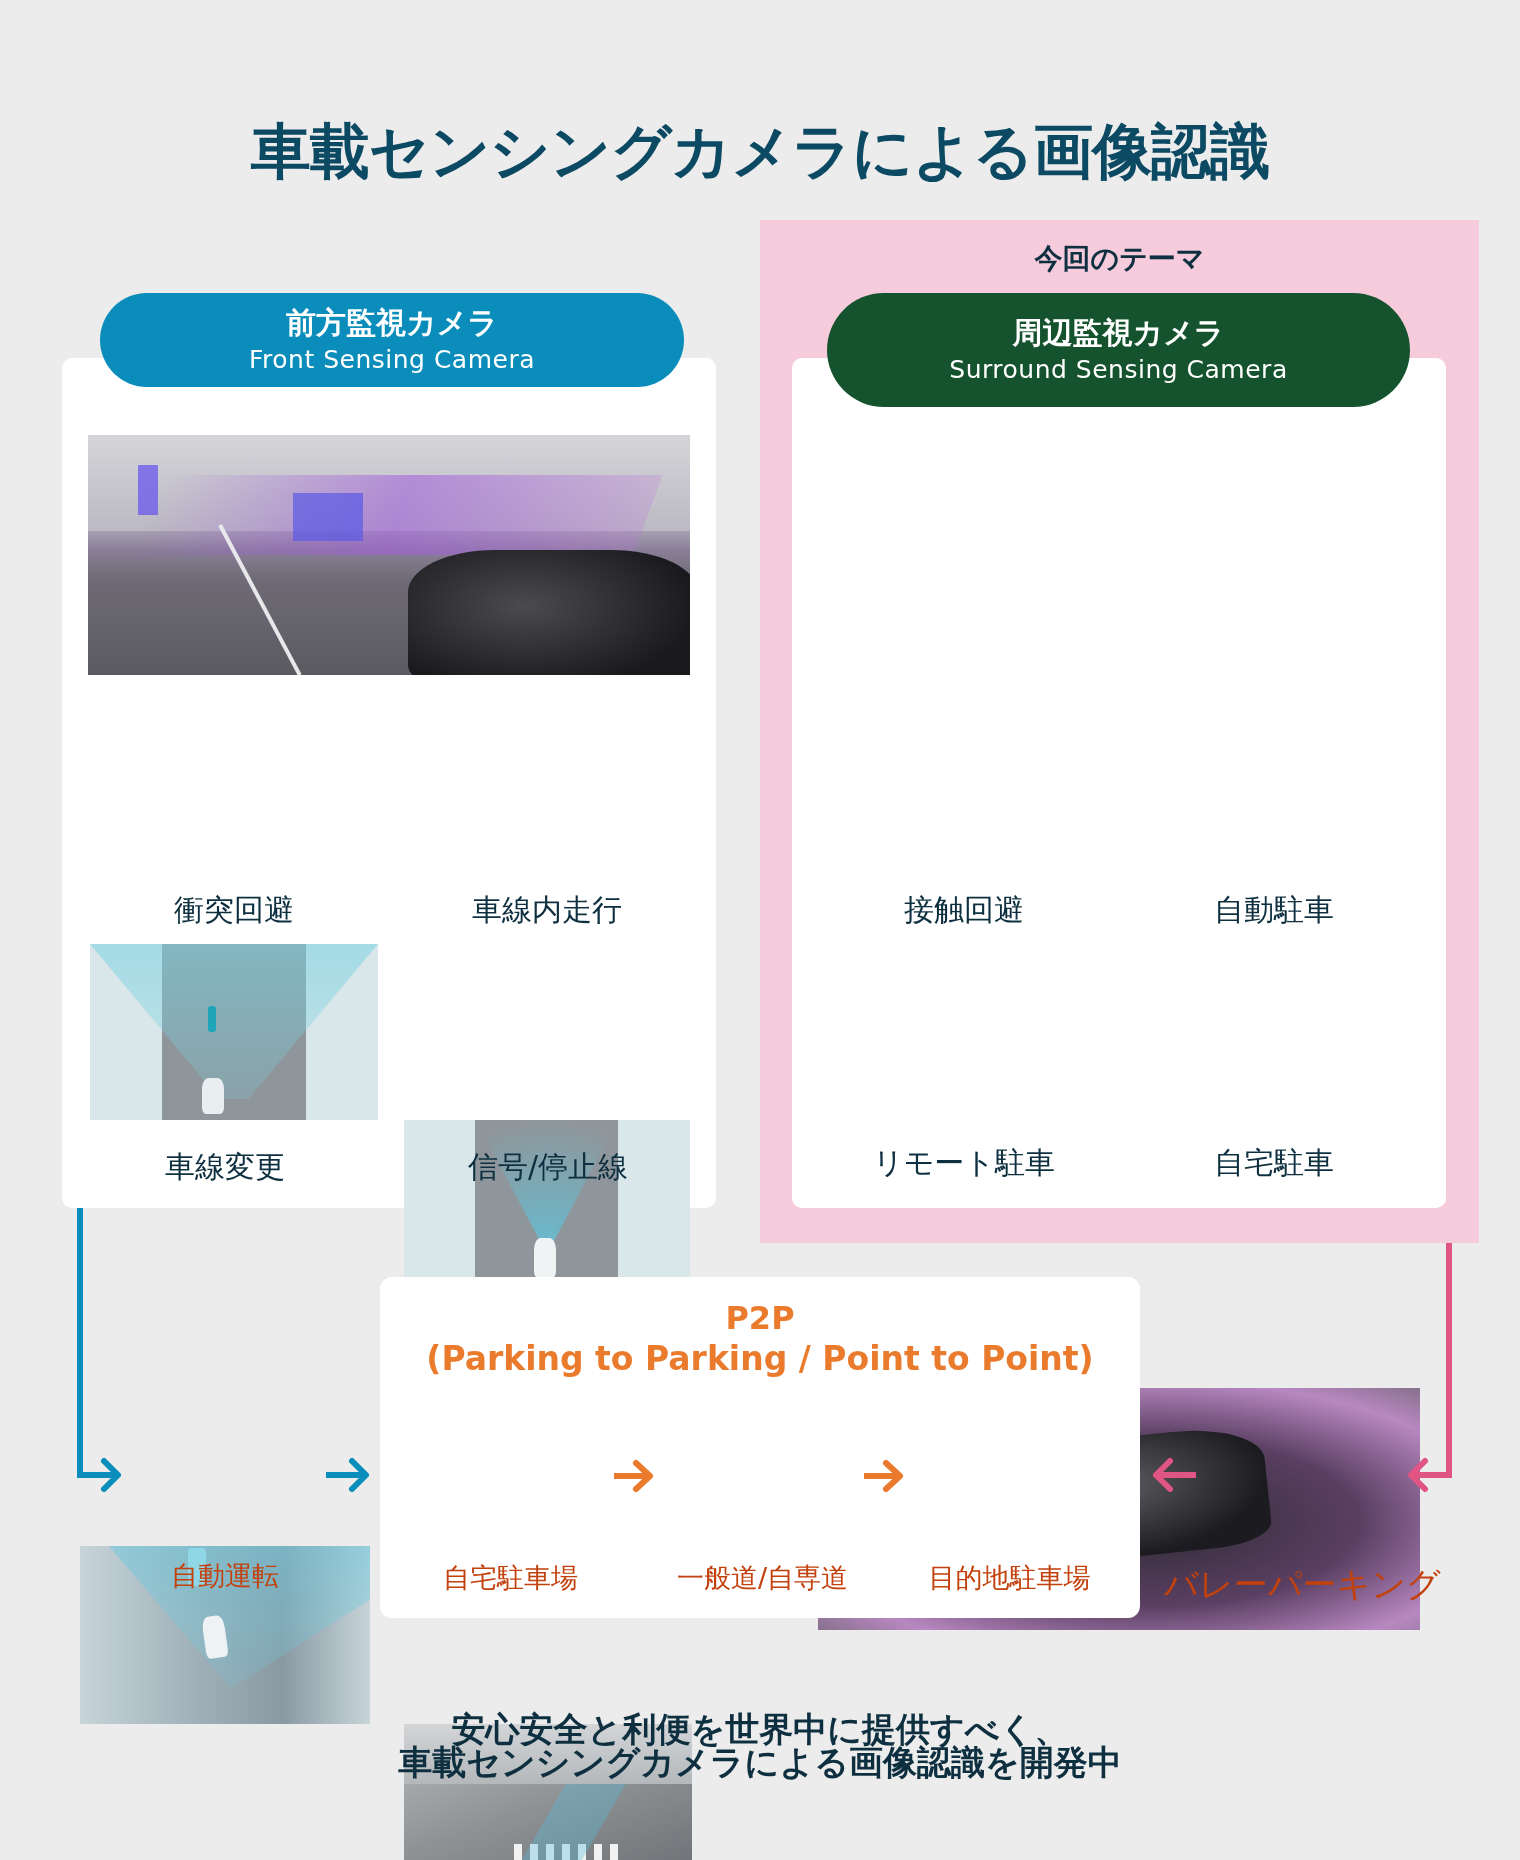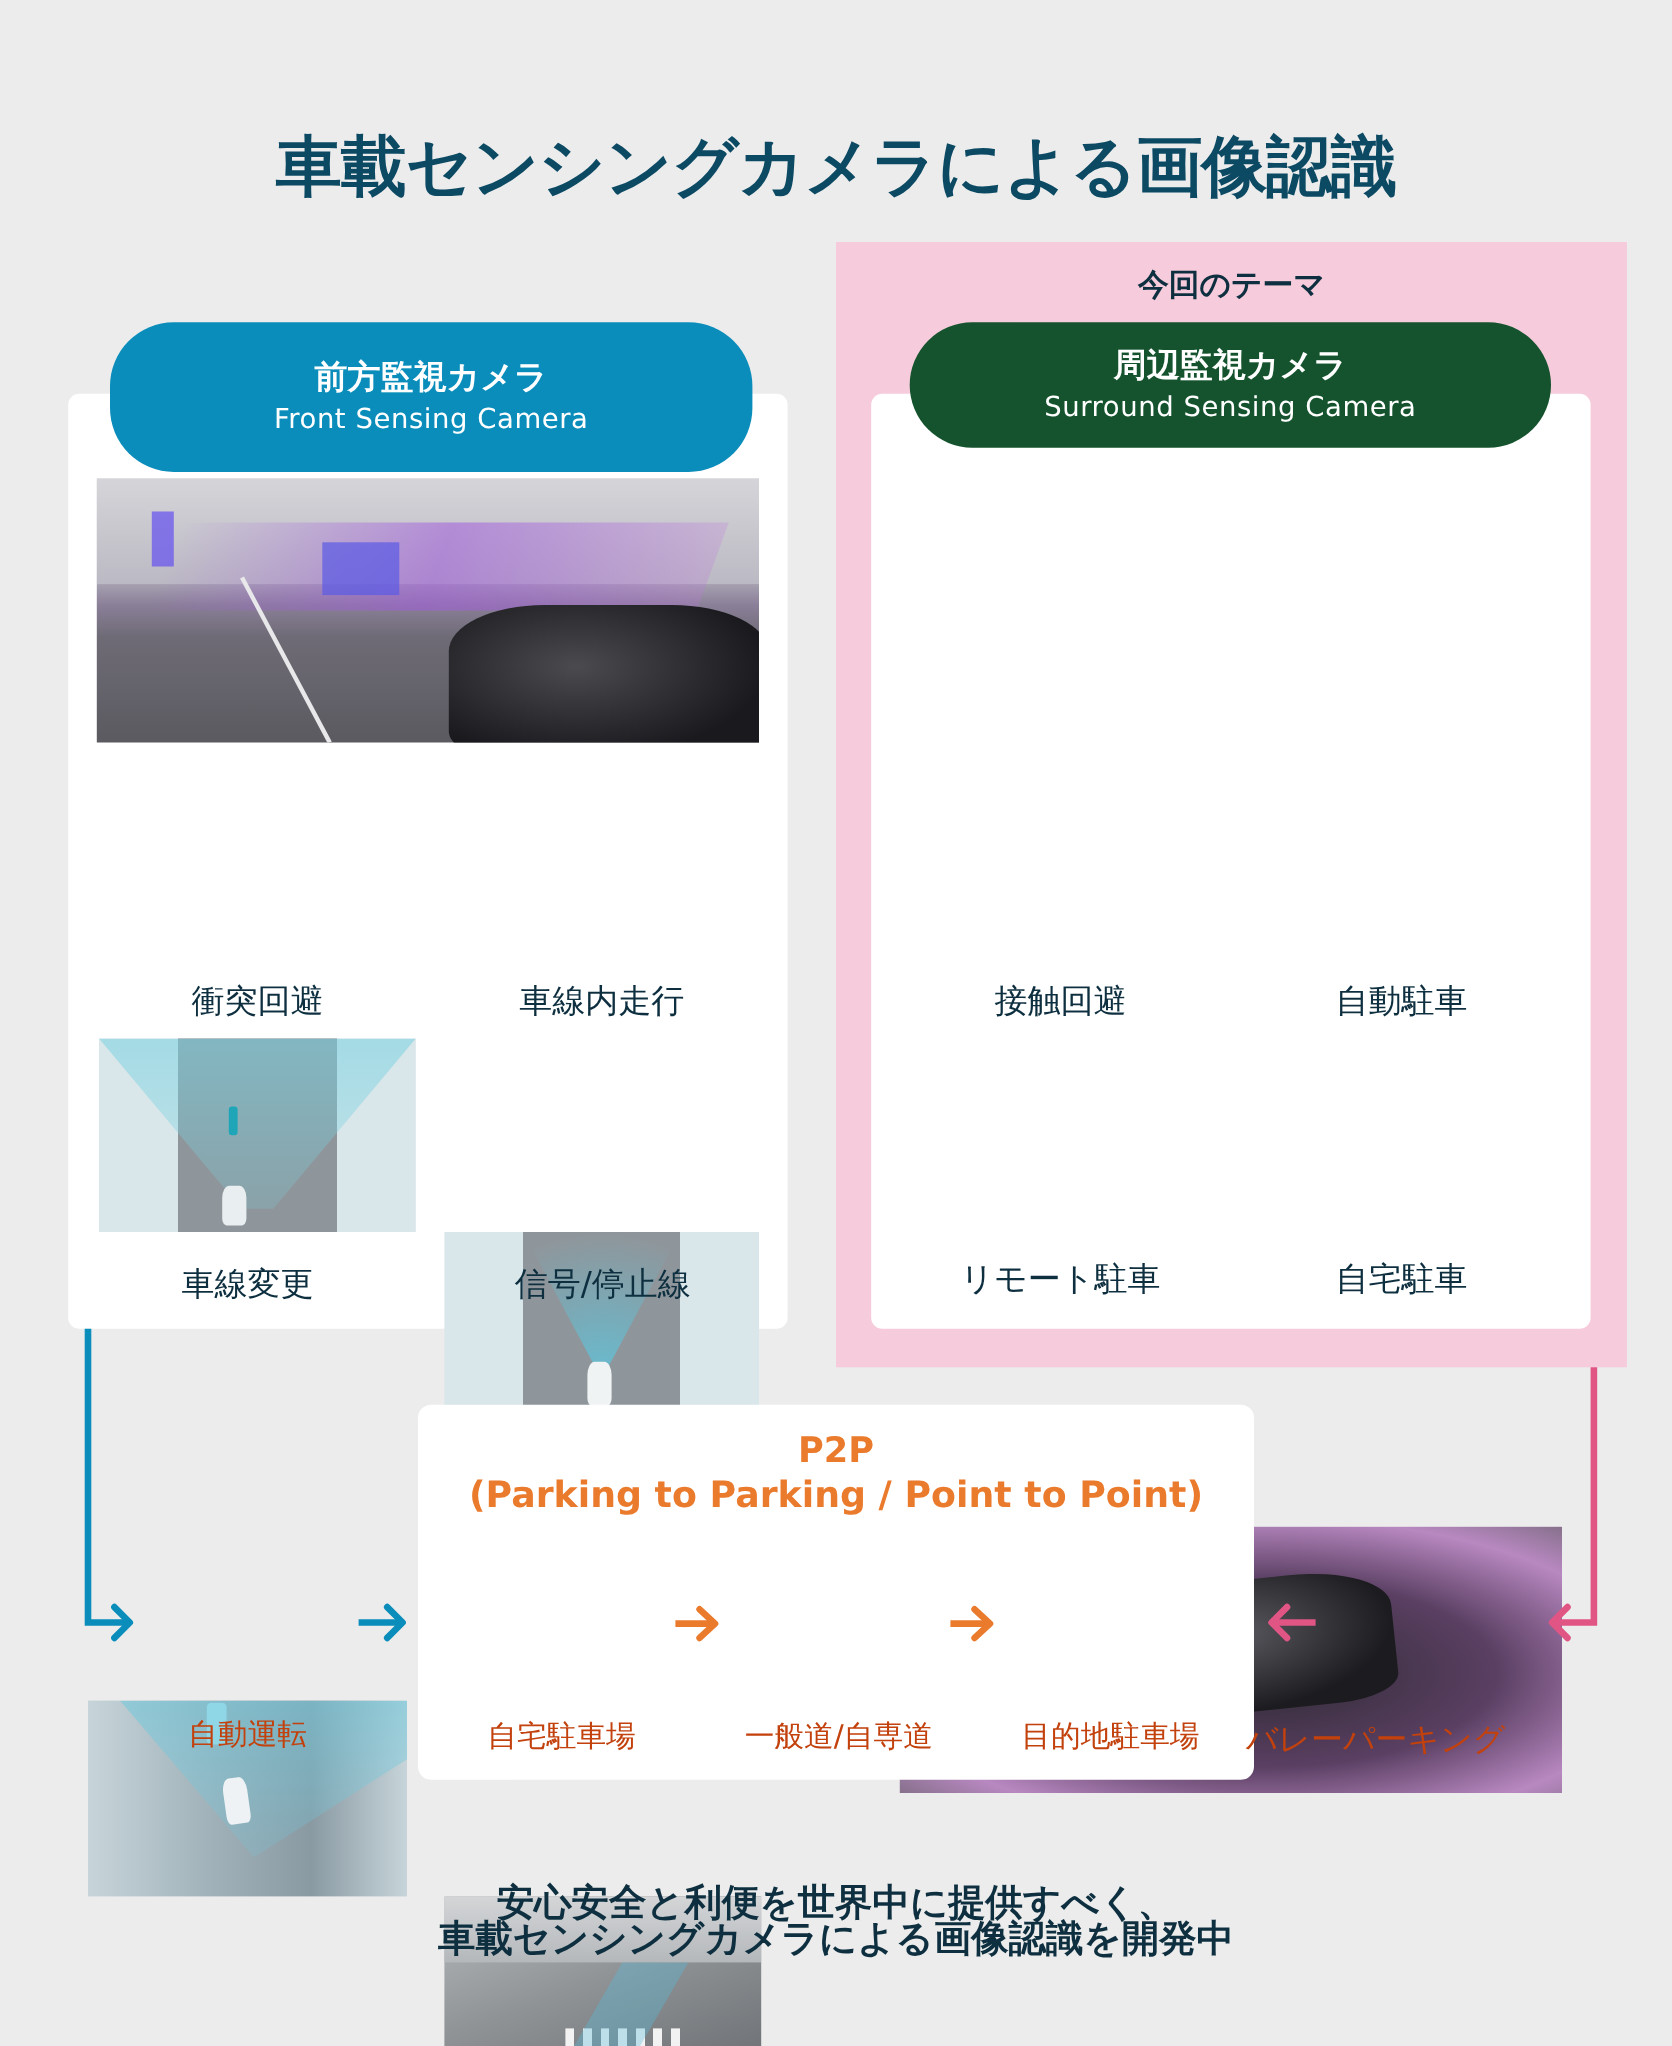--- a/index.html
+++ b/index.html
@@ -10,21 +10,21 @@
   .title { left: 0; top: 112px; width: 1520px; text-align: center; font-size: 60px; font-weight: bold; color: #0c4a64; letter-spacing: -1px; }
 
   .pink-bg { left: 760px; top: 220px; width: 719px; height: 1023px; background: #f6cbdb; }
   .theme-label { left: 760px; top: 240px; width: 719px; text-align: center; font-size: 28px; font-weight: bold; color: #0d2f3f; }
 
   .panel { background: #ffffff; border-radius: 10px; }
   .left-panel { left: 62px; top: 358px; width: 654px; height: 850px; }
   .right-panel { left: 792px; top: 358px; width: 654px; height: 850px; }
 
   .pill { border-radius: 58px; color: #fff; text-align: center; display: flex; flex-direction: column; justify-content: center; align-items: center; }
-  .pill-blue { left: 100px; top: 293px; width: 584px; height: 136px; background: #0a8dbb; }
+  .pill-blue { left: 100px; top: 293px; width: 584px; height: 94px; background: #0a8dbb; }
   .pill-pink { left: 827px; top: 293px; width: 583px; height: 114px; background: #14532d; }
   .pill .jp { font-size: 30px; font-weight: bold; line-height: 40px; }
   .pill .en { font-size: 25px; line-height: 34px; letter-spacing: 0.5px; }
 
   .img { overflow: hidden; }
   .label { text-align: center; font-size: 30px; color: #0d2f3f; }
 
   
   .img-front-hero { background: linear-gradient(180deg, #c9c9cf 0%, #b7b5bf 35%, #8a7f98 48%, #6f6b76 60%, #5a5a60 100%); position: relative; }
   .img-surround-hero { background: radial-gradient(ellipse at 55% 55%, #2e2a33 0%, #5a3f62 45%, #b888c1 75%, #6d6470 100%); position: relative; }
@@ -118,21 +118,21 @@
 <div class="abs p2p-sub">(Parking to Parking / Point to Point)</div>
 
 <div class="abs flow-label" style="left:100px; top:1558px; width:250px;">自動運転</div>
 
 <div class="abs flow-label" style="left:398px; top:1560px; width:225px;">自宅駐車場</div>
 
 <div class="abs flow-label" style="left:650px; top:1560px; width:225px;">一般道/自専道</div>
 
 <div class="abs flow-label" style="left:896px; top:1560px; width:227px;">目的地駐車場</div>
 
-<div class="abs flow-label" style="left:1108px; top:1562px; width:285px; font-size:29px;">バレーパーキング</div>
+<div class="abs flow-label" style="left:1160px; top:1562px; width:285px; font-size:34px;">バレーパーキング</div>
 
 <svg class="conn" width="1520" height="1860" viewBox="0 0 1520 1860">
 
   <polyline points="80,1208 80,1475 116,1475" fill="none" stroke="#0a8dbb" stroke-width="6"></polyline>
   <polyline points="104,1461 118,1475 104,1489" fill="none" stroke="#0a8dbb" stroke-width="6" stroke-linecap="round" stroke-linejoin="round"></polyline>
 
   <line x1="326" y1="1475" x2="365" y2="1475" stroke="#0a8dbb" stroke-width="6"></line>
   <polyline points="352,1461 366,1475 352,1489" fill="none" stroke="#0a8dbb" stroke-width="6" stroke-linecap="round" stroke-linejoin="round"></polyline>
 
   <line x1="614" y1="1476" x2="648" y2="1476" stroke="#ea7a2c" stroke-width="6"></line>

